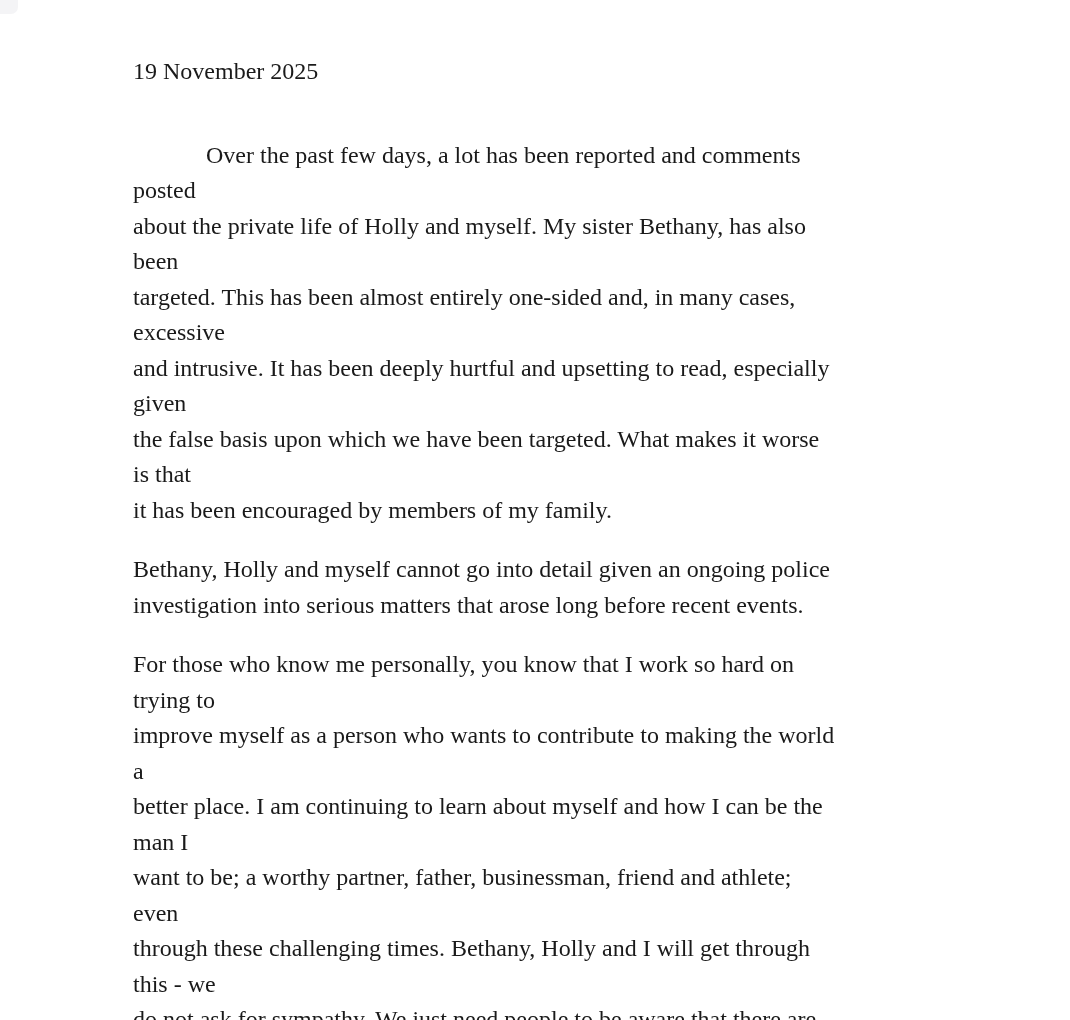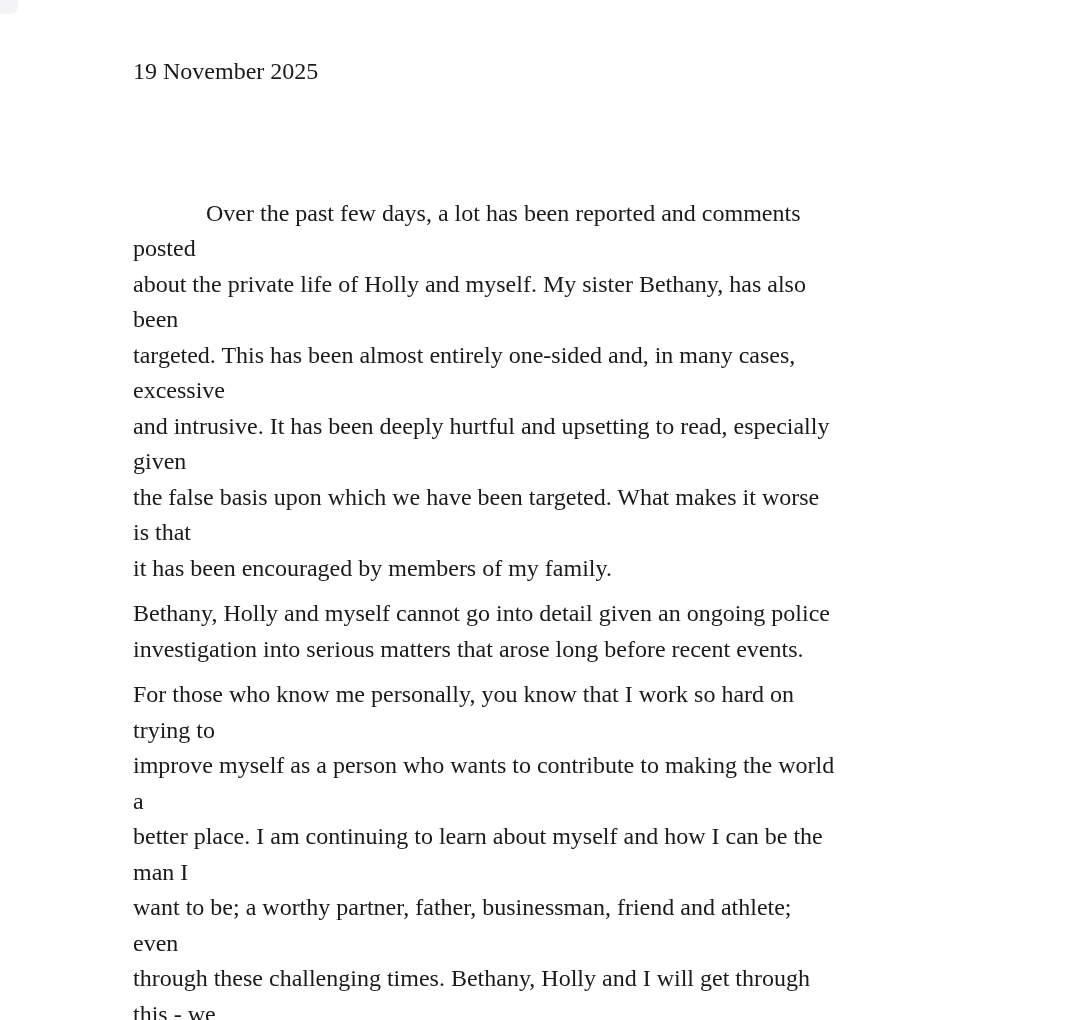--- a/index.html
+++ b/index.html
@@ -27,27 +27,27 @@
   .letter {
     padding: 54px 130px 0 133px;
   }
   .date,
   .para {
     font-size: 24px;
     line-height: 35.5px;
     white-space: pre-line;
   }
   .para.first {
-    margin-top: 106px;
+    margin-top: 48px;
     text-indent: 73px;
   }
   .para.middle,
   .para.closing,
   .para.signature {
-    margin-top: 10px;
+    margin-top: 24px;
   }
 </style>
 </head>
 <body>
 
 <div class="screen">
   <div class="corner-artifact"></div>
 
   <div class="letter">
     <div class="date">19 November 2025</div>

